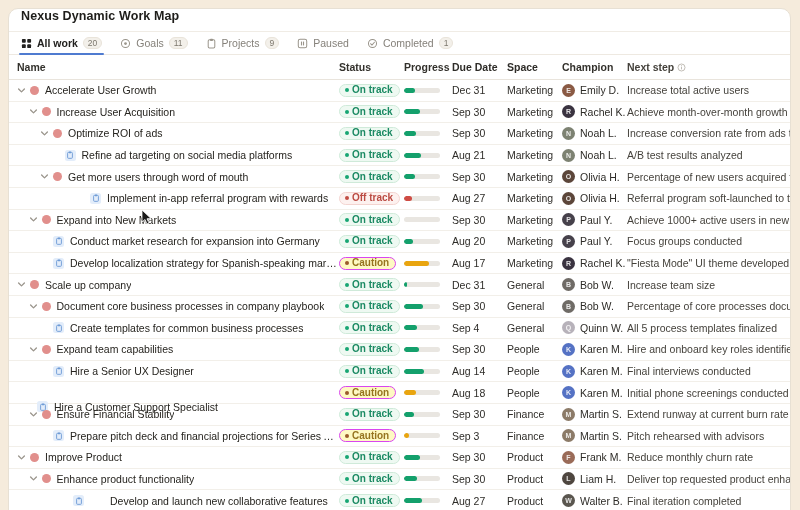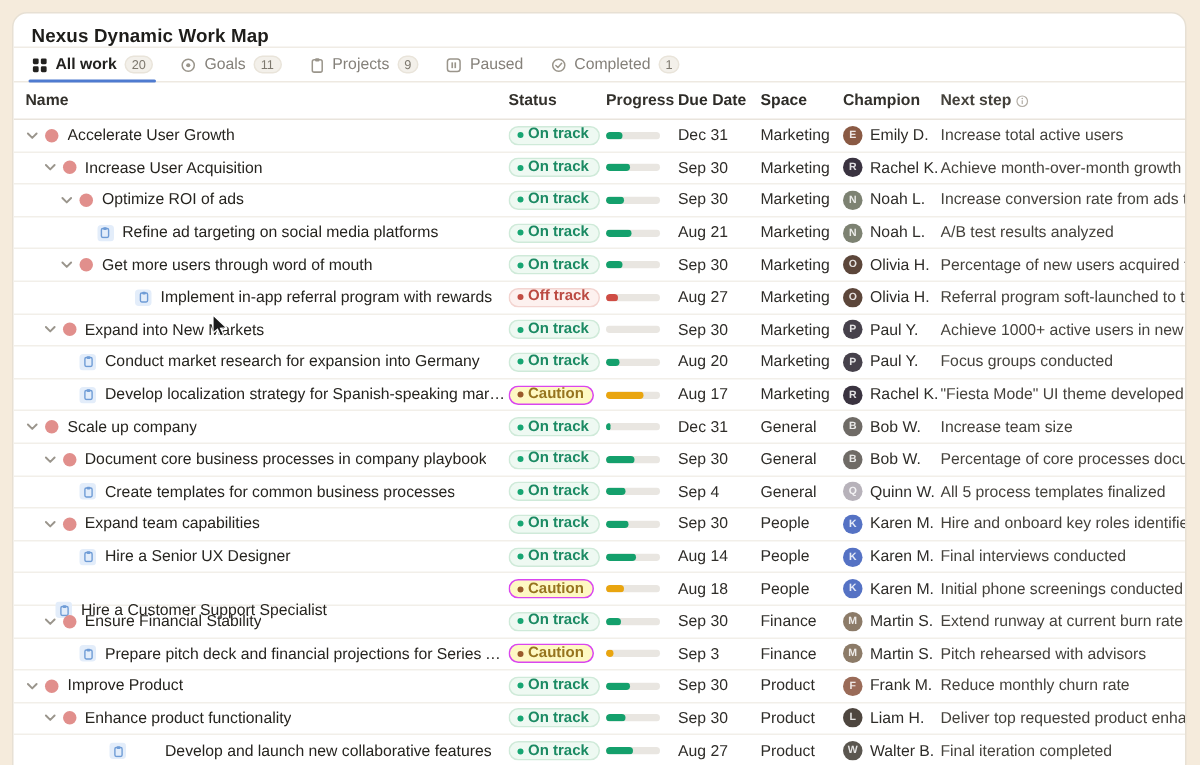--- a/index.html
+++ b/index.html
@@ -11,21 +11,21 @@
     color:#2a2824;
   }
   .card{
     position:absolute; left:8px; top:8px; width:783px; bottom:-6px;
     background:#ffffff; border:1px solid #e7e0d4;
     border-radius:10px 10px 0 0;
     overflow:hidden;
     display:flex; flex-direction:column;
   }
   .title-bar{
-    height:23px; display:flex; align-items:flex-end;
+    height:23px; display:flex; align-items:flex-start;
     padding:0 12px; border-bottom:1px solid #f0ece5;
     flex:0 0 auto;
   }
   .title-bar h1{ font-size:12.5px; font-weight:700; color:#1e1d1a; letter-spacing:.1px;}
   .tabs{
     height:23px; display:flex; align-items:stretch; gap:18px;
     padding:0 12px; border-bottom:1px solid #eee9e1; flex:0 0 auto;
     position:relative;
   }
   .tab{ display:flex; align-items:center; gap:5px; font-size:10.5px; color:#85817a; cursor:pointer; position:relative;}

